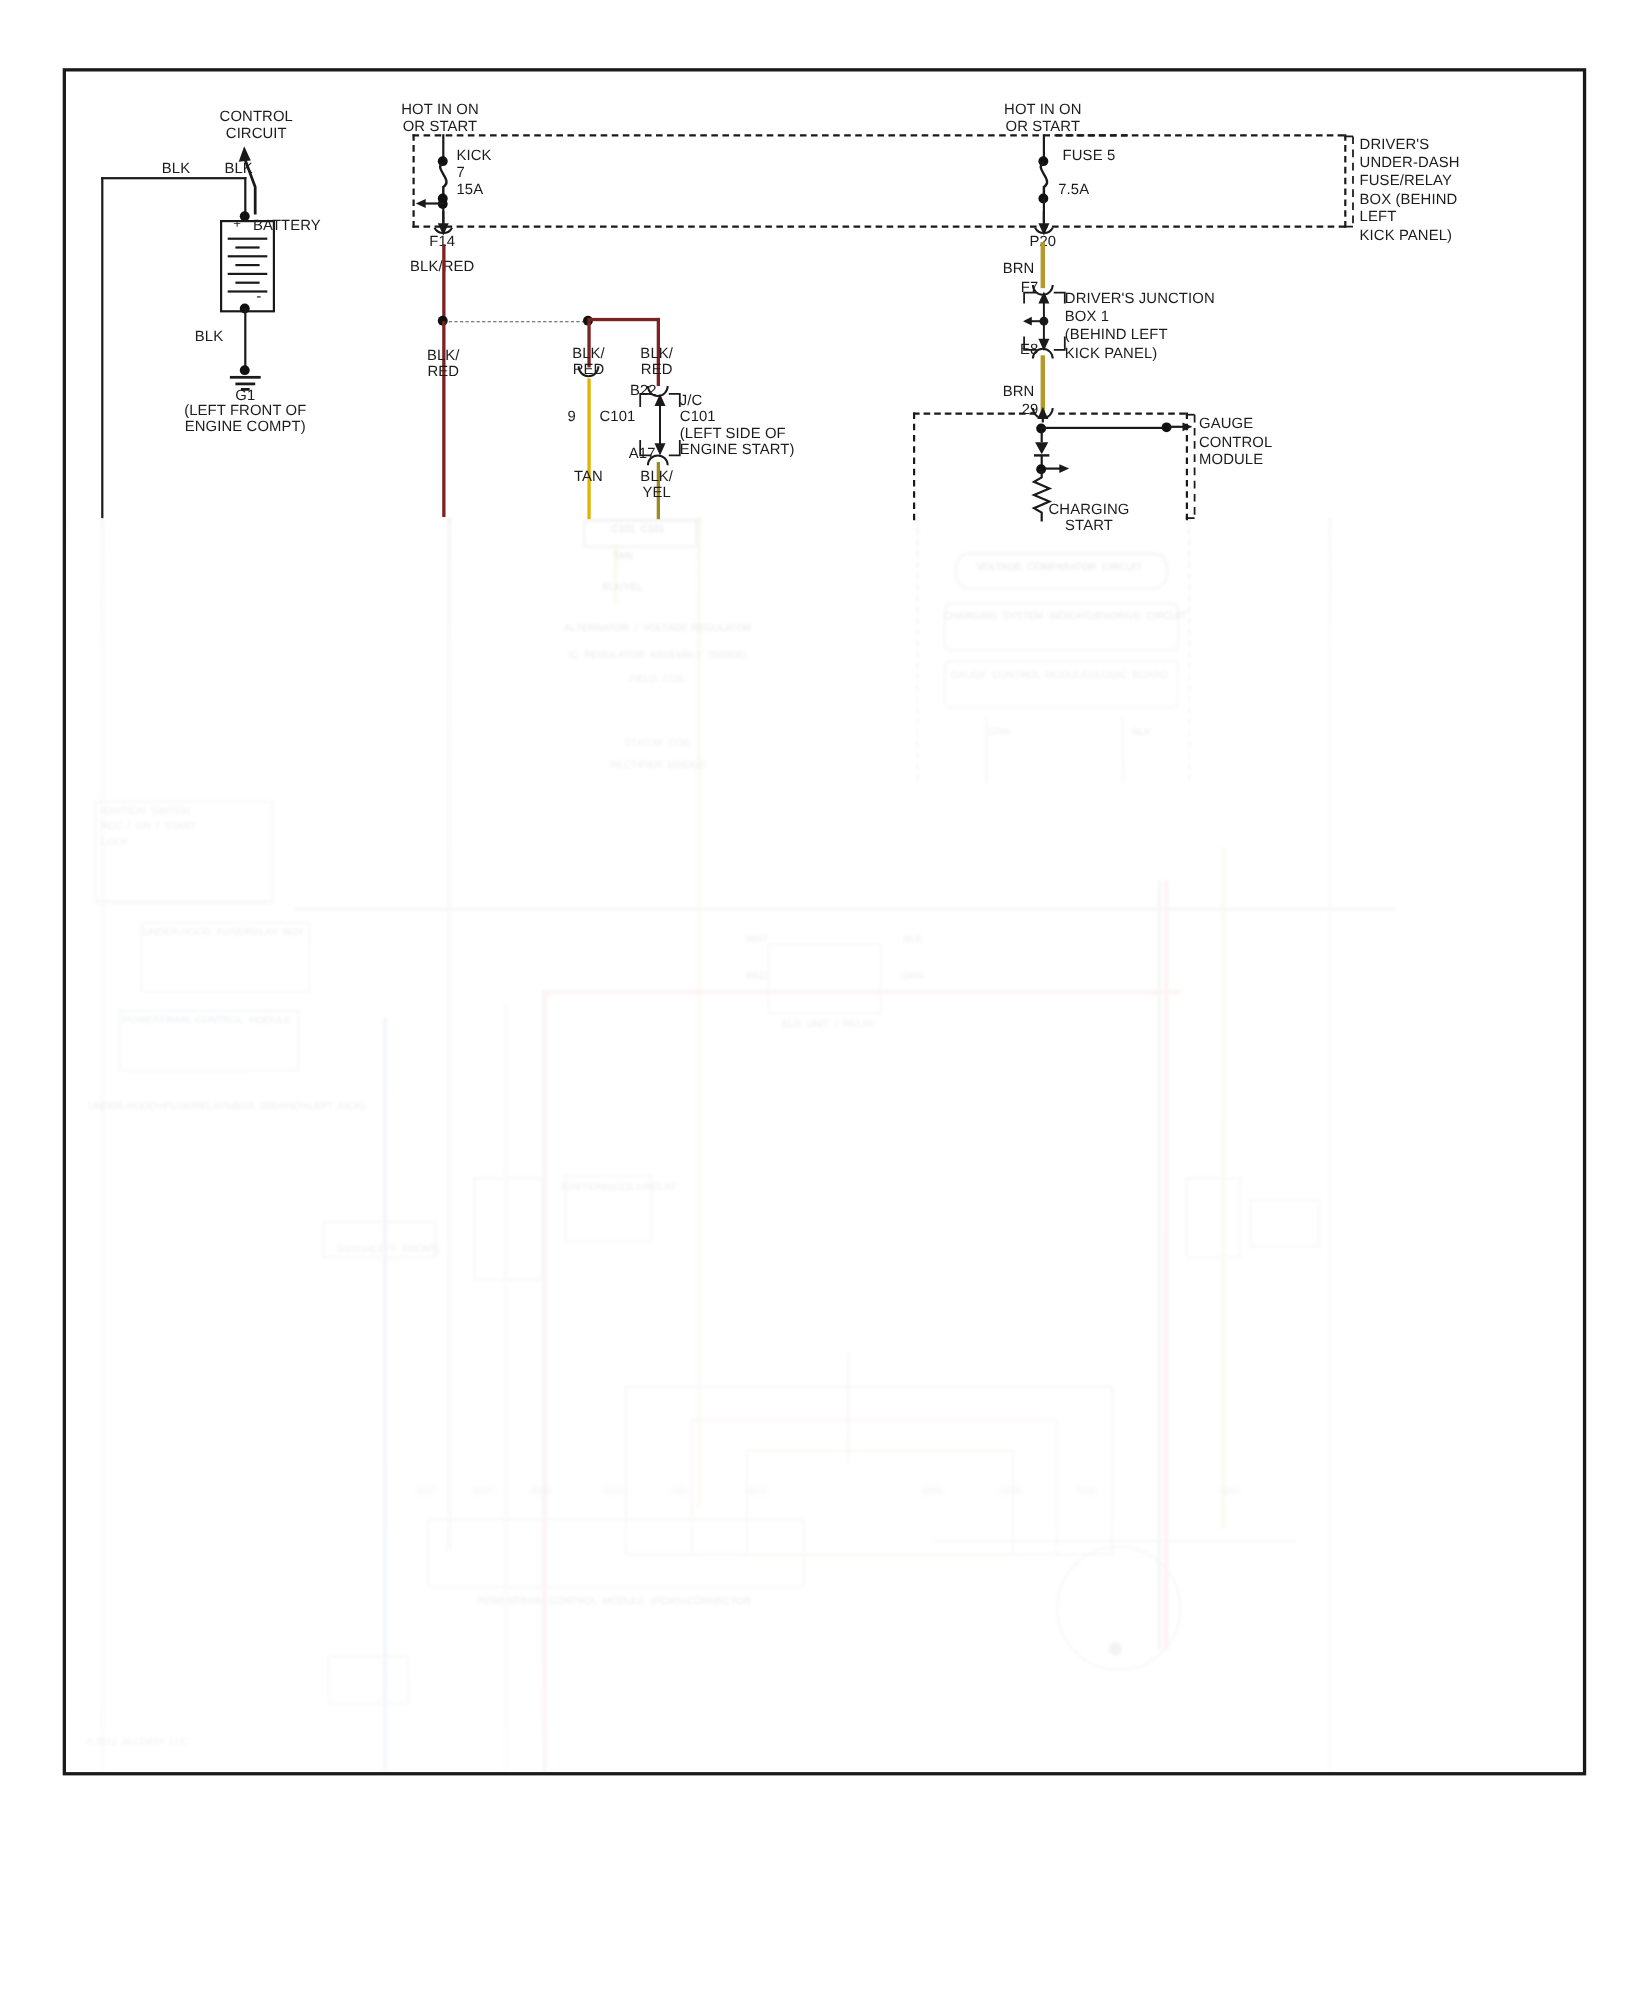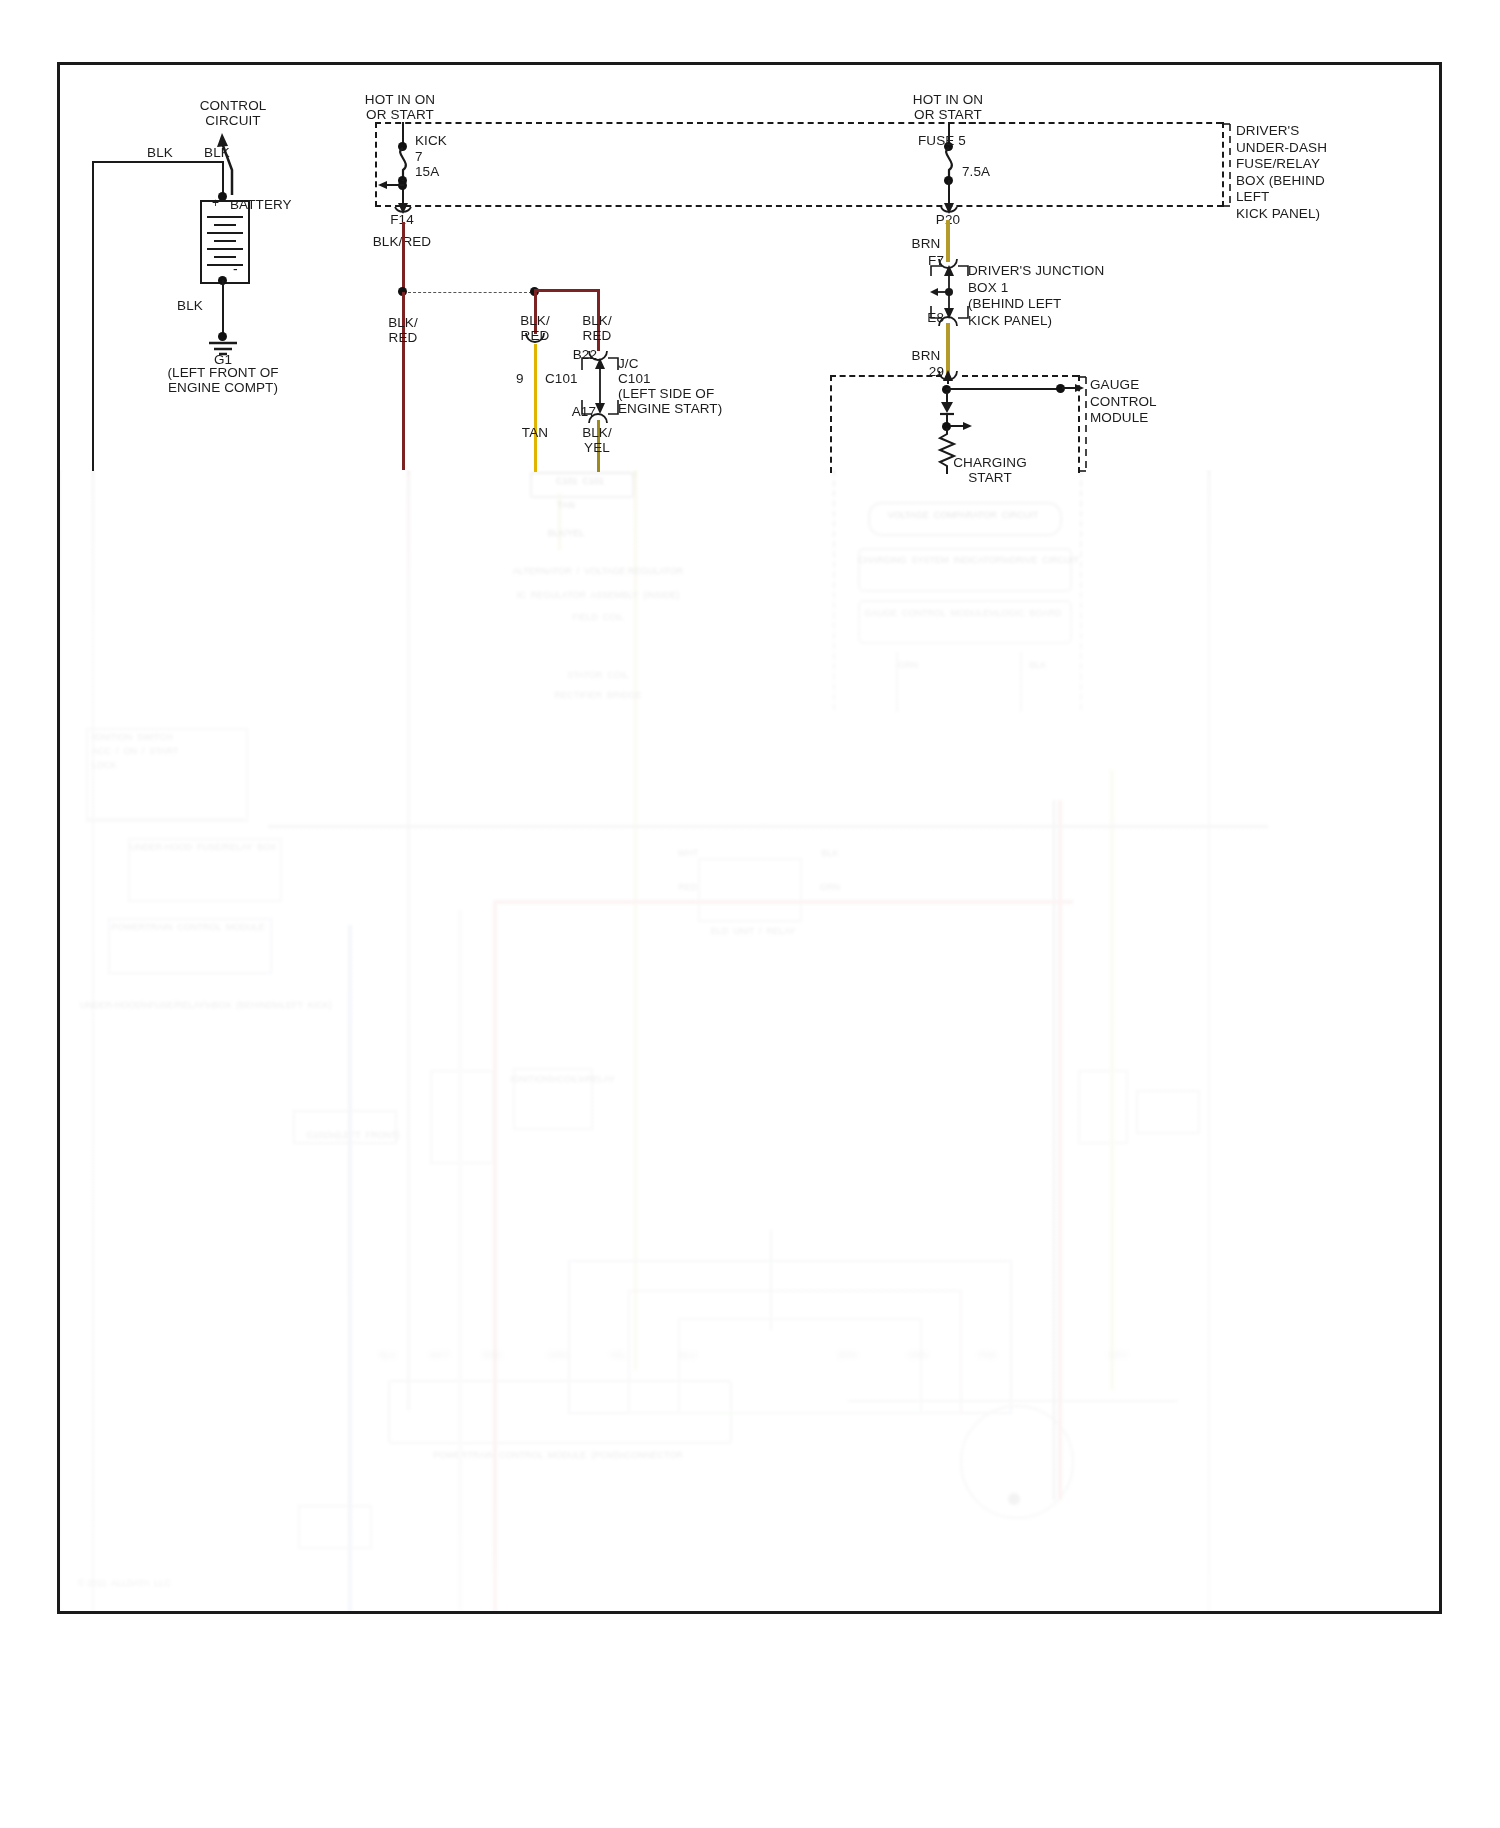--- a/index.html
+++ b/index.html
@@ -283,21 +283,21 @@
 
   <div class="lbl c" style="left:878px;top:92px;width:140px;">HOT IN ON
 OR START</div>
   <div class="wire v" style="left:948px;top:122px;height:24px;"></div>
   <div class="dot" style="left:944px;top:142px;"></div>
   <svg class="svg-abs" style="left:936px;top:148px;" width="26" height="34">
     <path d="M13,0 C3,5 23,15 13,22 L13,32" stroke="#1a1a1a" stroke-width="2.2" fill="none"></path>
   </svg>
   <div class="dot" style="left:944px;top:176px;"></div>
   <div class="wire v" style="left:948px;top:180px;height:22px;"></div>
-  <div class="lbl" style="left:918px;top:133px;">FUSE 5</div>
+  <div class="lbl" style="left:966px;top:133px;">FUSE 5</div>
   <div class="lbl" style="left:962px;top:164px;">7.5A</div>
   <svg class="svg-abs" style="left:940px;top:192px;" width="18" height="28">
     <line x1="9" y1="0" x2="9" y2="14" stroke="#1a1a1a" stroke-width="2"></line>
     <polygon points="9,22 4,11 14,11" fill="#1a1a1a"></polygon>
     <path d="M1,15 A9,9 0 0,0 17,15" stroke="#1a1a1a" stroke-width="1.8" fill="none"></path>
   </svg>
   <div class="lbl c" style="left:918px;top:212px;width:60px;">P20</div>
 
   <svg class="svg-abs" style="left:1220px;top:122px;" width="14" height="86">
     <path d="M2,2 L10,2" stroke="#1a1a1a" stroke-width="1.6"></path>

